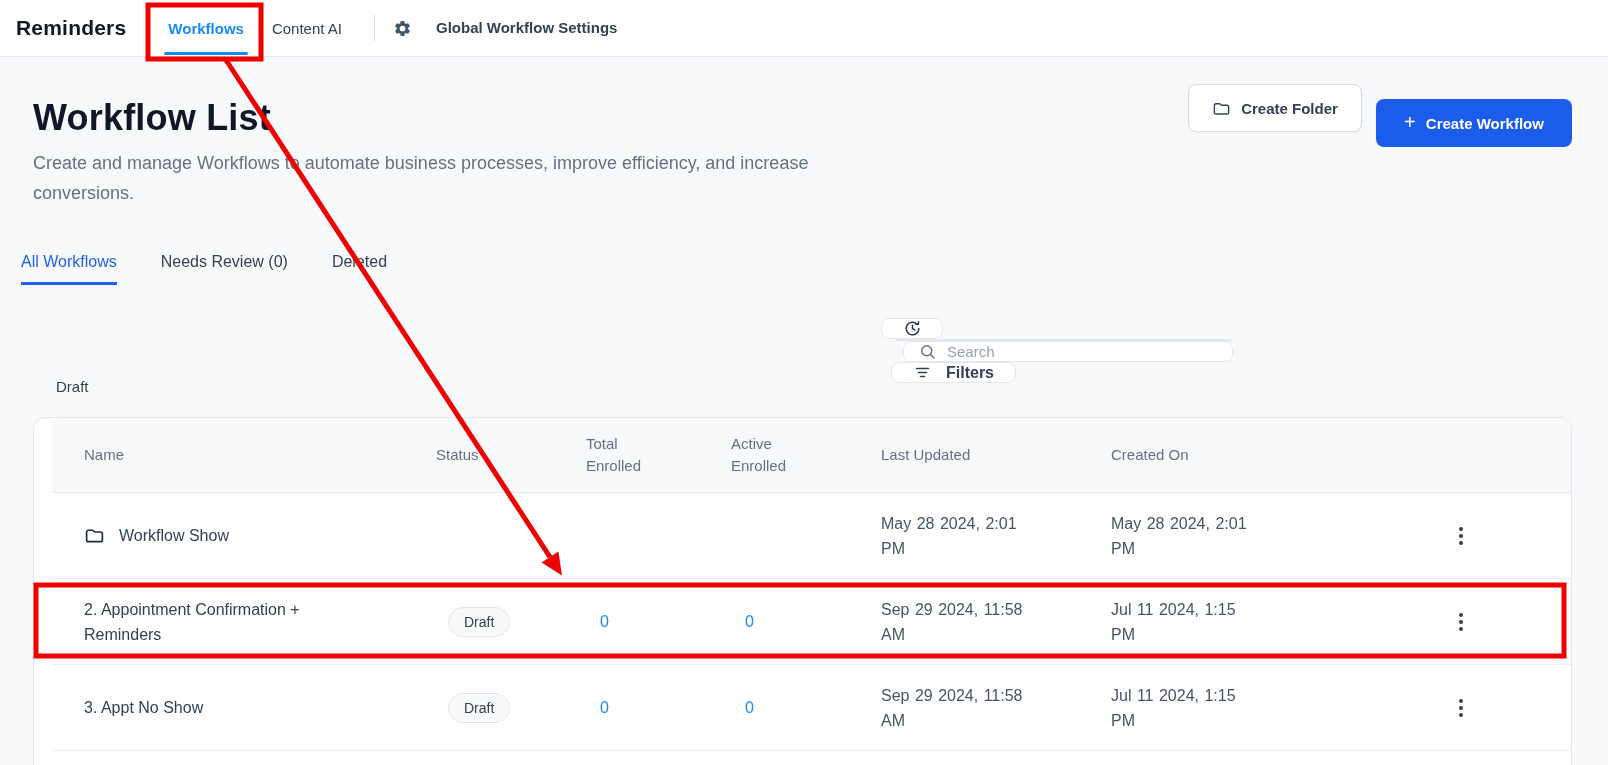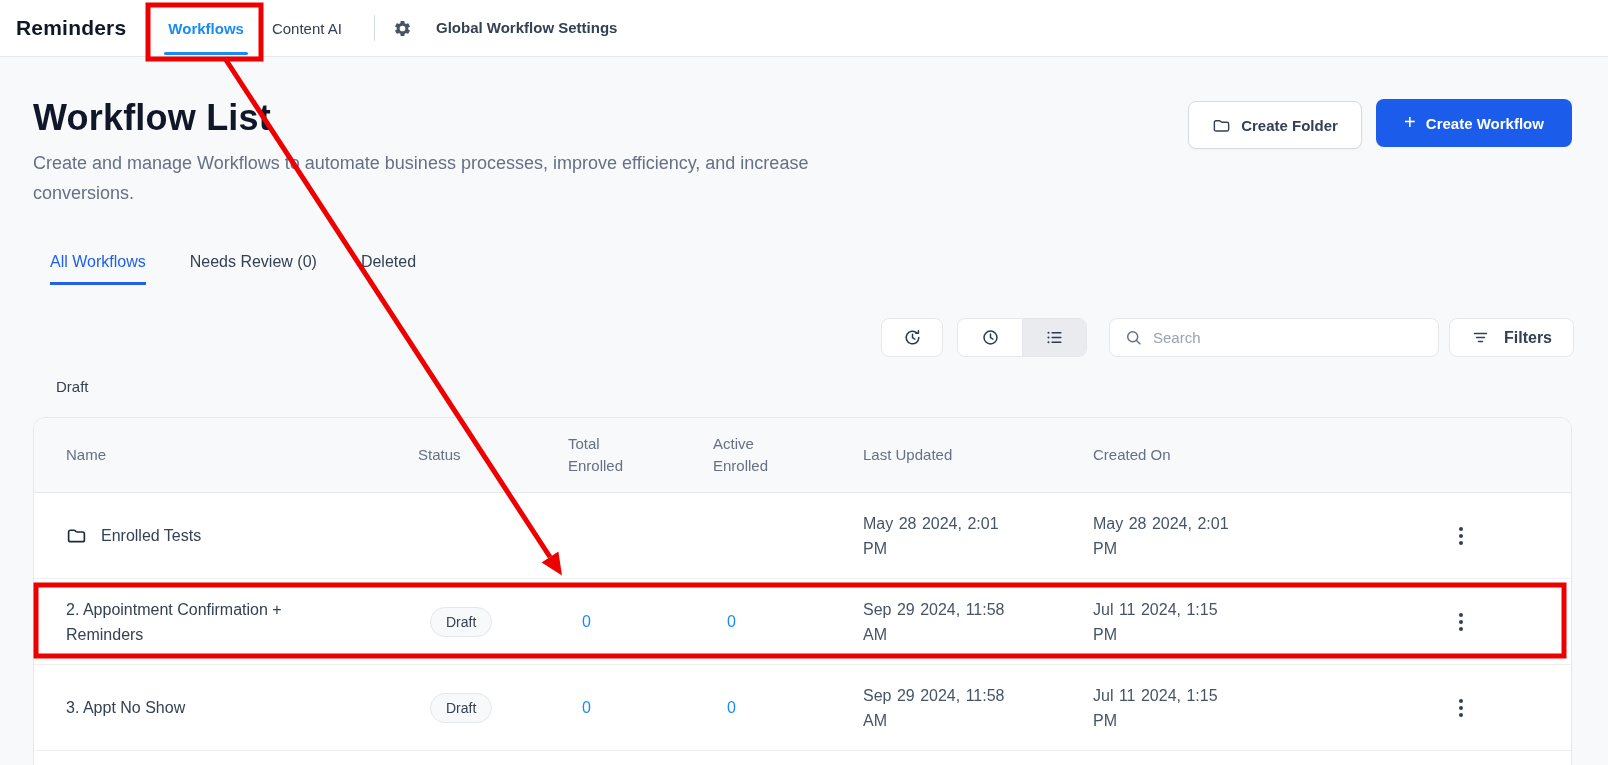--- a/index.html
+++ b/index.html
@@ -39,53 +39,53 @@
   .global-settings{display:flex;gap:24px;font-size:15px;font-weight:600;
     color:var(--text-body);cursor:pointer;}
   .icon-18{width:19px;height:19px;flex:0 0 auto;}
 
   
   .page-title{position:absolute;left:33px;top:97px;font-size:36px;font-weight:700;color:#0f1728;letter-spacing:.2px;}
   .page-subtitle{position:absolute;left:33px;top:148px;max-width:800px;font-size:18px;line-height:30px;color:var(--text-gray);}
 
   .btn{display:flex;align-items:center;justify-content:center;gap:10px;border-radius:8px;font-size:15px;
     font-weight:600;cursor:pointer;border:1px solid transparent;}
-  .btn-secondary{position:absolute;left:1188px;top:101px;width:174px;height:48px;background:#fff;
+  .btn-secondary{position:absolute;left:1188px;top:84px;width:174px;height:48px;background:#fff;
     border-color:#d7dbe2;color:var(--text-body);box-shadow:0 1px 2px rgba(16,24,40,.04);}
   .btn-primary{position:absolute;left:1376px;top:99px;width:196px;height:48px;background:var(--primary-blue);
     color:#fff;}
   .plus-glyph{font-size:20px;font-weight:400;line-height:1;margin-top:-2px;}
 
   
-  .filter-tabs{position:absolute;left:50px;top:253px;display:flex;gap:44px;}
+  .filter-tabs{position:absolute;left:21px;top:253px;display:flex;gap:44px;}
   .filter-tab{font-size:16px;font-weight:500;color:var(--text-body);padding-bottom:14px;cursor:pointer;position:relative;}
   .filter-tab.active{color:var(--active-tab-blue);}
   .filter-tab.active::after{content:"";position:absolute;left:0;right:0;bottom:0;height:3px;background:var(--active-tab-blue);}
 
   
-  .toolbar{position:absolute;top:318px;left:881px;height:39px;display:flex;align-items:stretch;}
+  .toolbar{position:absolute;top:318px;left:881px;height:45px;display:flex;align-items:stretch;flex-direction:column;}
   .icon-btn{width:62px;background:#fff;border:1px solid var(--badge-border);border-radius:8px;display:flex;
     align-items:center;justify-content:center;cursor:pointer;color:#2c3a4f;}
   .seg{display:flex;margin-left:14px;border:1px solid var(--badge-border);border-radius:8px;overflow:hidden;background:#fff;}
   .seg-btn{width:64px;display:flex;align-items:center;justify-content:center;cursor:pointer;color:#2c3a4f;}
   .seg-btn + .seg-btn{border-left:1px solid var(--badge-border);}
   .seg-btn.active{background:var(--seg-active);}
   .search-box{margin-left:22px;width:330px;background:#fff;border:1px solid var(--badge-border);border-radius:8px;
     display:flex;align-items:center;padding:0 14px;gap:10px;color:var(--text-gray);}
   .search-box input{border:none;outline:none;flex:1;font-size:15px;font-family:inherit;color:var(--text-body);background:transparent;}
   .search-box input::placeholder{color:var(--placeholder);}
   .filters-btn{margin-left:10px;width:125px;background:#fff;border:1px solid var(--badge-border);border-radius:8px;
     display:flex;align-items:center;justify-content:center;gap:14px;font-size:16px;font-weight:600;
     color:var(--text-body);cursor:pointer;}
 
   .breadcrumb{position:absolute;left:56px;top:378px;font-size:15px;font-weight:500;color:#374151;}
 
   
   .table-card{position:absolute;left:33px;top:417px;width:1539px;height:349px;background:#fff;
-    border:1px solid var(--border);border-radius:12px 12px 0 0;overflow:hidden;}
+    border:1px solid var(--border);border-radius:12px 12px 0 0;overflow:hidden;padding-left:18px;}
   .tgrid{display:grid;grid-template-columns:360px 150px 145px 150px 230px 230px 1fr 220px;align-items:center;}
   .thead{height:75px;background:var(--header-bg);border-bottom:1px solid var(--border);color:var(--text-gray);
     font-size:15px;}
   .thead .cell span{display:inline-block;line-height:22px;}
   .wrap-70{max-width:70px;}
   .cell{padding-left:24px;}
   .cell.first{padding-left:32px;}
   .trow{height:86px;background:#fff;border-bottom:1px solid var(--border-soft);cursor:pointer;}
   .name-cell{display:flex;align-items:center;gap:14px;}
   .row-name{font-size:16px;font-weight:500;color:var(--text-body);line-height:25px;max-width:260px;}
@@ -199,21 +199,21 @@
     <div class="cell"><span>Created On</span></div>
     <div class="cell"></div>
     <div class="cell"></div>
   </div>
 
   <div class="tgrid trow">
     <div class="cell first name-cell">
       <svg class="icon-18" viewBox="0 0 24 24" fill="none" stroke="#1d2939" stroke-width="1.9" stroke-linejoin="round" style="width:21px;height:21px;">
         <path d="M3 8c0-1.1.9-2 2-2h4.2c.53 0 1.04.21 1.41.59l.8.82c.37.38.88.59 1.41.59H19a2 2 0 0 1 2 2v7a2 2 0 0 1-2 2H5a2 2 0 0 1-2-2V8z"></path>
       </svg>
-      <span class="row-name">Enrolled Tests</span>
+      <span class="row-name">Workflow Show</span>
     </div>
     <div class="cell"></div>
     <div class="cell"></div>
     <div class="cell"></div>
     <div class="cell"><span class="date-text">May 28 2024, 2:01 PM</span></div>
     <div class="cell"><span class="date-text">May 28 2024, 2:01 PM</span></div>
     <div class="cell"></div>
     <div class="kebab-cell">
       <div class="kebab">
           <span></span>

